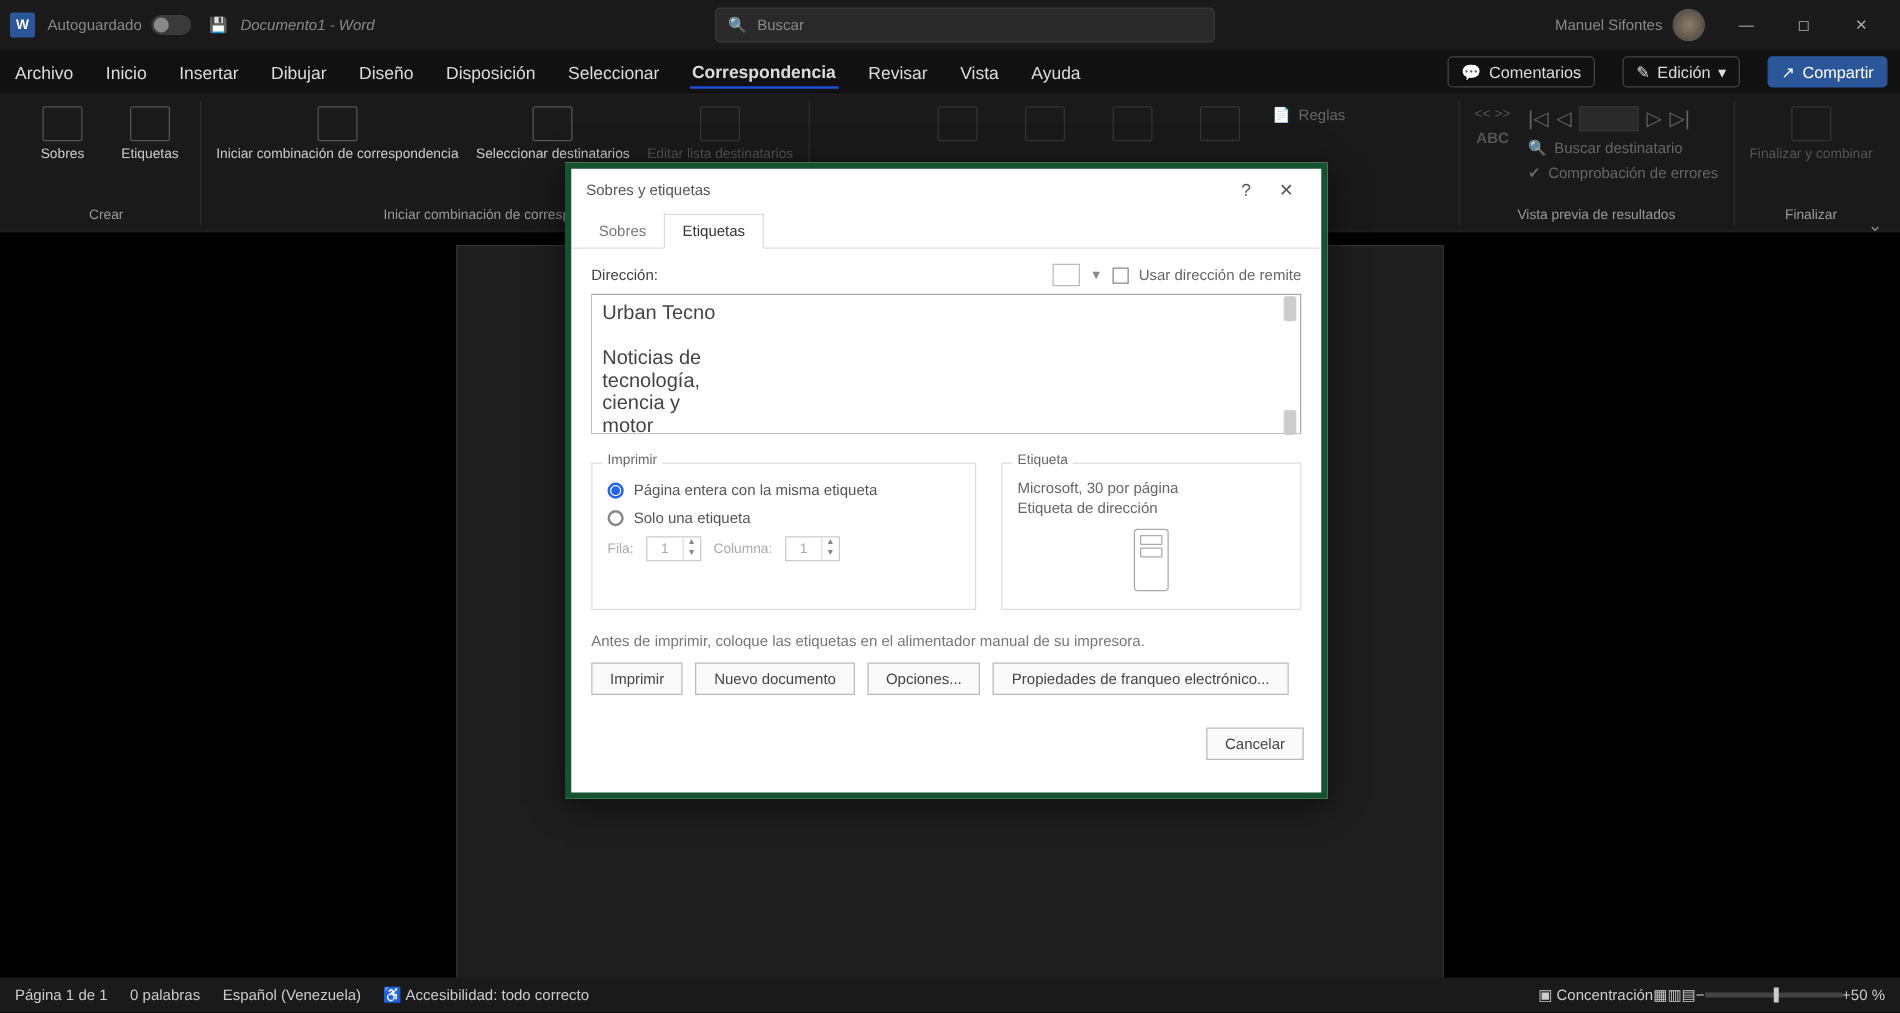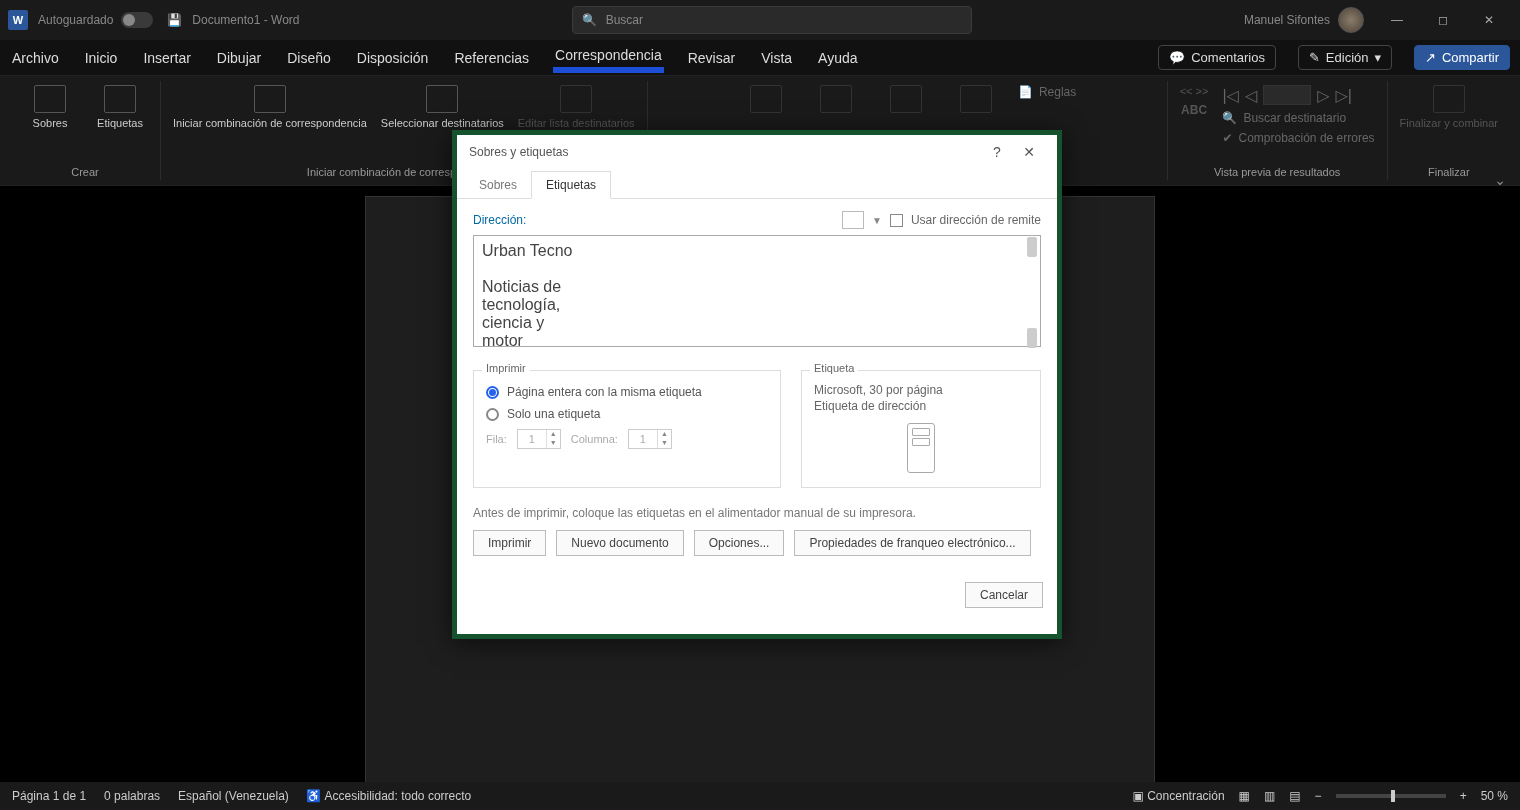--- a/index.html
+++ b/index.html
@@ -4,30 +4,30 @@
 <style>
 * { margin: 0; padding: 0; box-sizing: border-box; font-family: "Segoe UI", Arial, sans-serif; }
 body { background: #000; width: 1520px; height: 810px; overflow: hidden; color: #ccc; position: relative; }
 
 .titlebar { height: 40px; background: #1a1a1a; display: flex; align-items: center; padding: 0 8px; font-size: 12px; color: #888; }
 .titlebar .w-icon { width: 20px; height: 20px; background: #2b579a; display: flex; align-items: center; justify-content: center; color: #fff; font-weight: bold; font-size: 11px; border-radius: 2px; margin-right: 10px; }
 .titlebar .autosave { display: flex; align-items: center; gap: 8px; }
 .titlebar .toggle { width: 32px; height: 16px; background: #3a3a3a; border-radius: 8px; position: relative; }
 .titlebar .toggle::after { content: ""; position: absolute; left: 2px; top: 2px; width: 12px; height: 12px; background: #888; border-radius: 50%; }
 .titlebar .saveicon { margin-left: 14px; color: #888; }
-.titlebar .doc { margin-left: 10px; }
+.titlebar .doc { margin-left: 10px; font-style: italic; }
 .titlebar .search { margin-left: auto; margin-right: auto; width: 400px; height: 28px; background: #2a2a2a; border: 1px solid #3a3a3a; border-radius: 4px; display: flex; align-items: center; padding: 0 10px; gap: 8px; color: #888; }
 .titlebar .user { display: flex; align-items: center; gap: 8px; margin-right: 10px; text-align: right; }
 .titlebar .avatar { width: 26px; height: 26px; border-radius: 50%; background: radial-gradient(circle, #8a7c6a, #4a4238); border: 1px solid #555; }
 .titlebar .winbtns { display: flex; gap: 0; }
 .titlebar .winbtn { width: 46px; height: 32px; display: flex; align-items: center; justify-content: center; color: #aaa; }
 
 .tabrow { height: 36px; background: #111; border-bottom: 1px solid #222; display: flex; align-items: center; padding: 0 10px; gap: 22px; font-size: 14px; color: #ddd; }
 .tabrow .tab { padding: 4px 2px; cursor: pointer; }
-.tabrow .tab.active { border-bottom: 6px solid #1d4ed8; font-weight: 400; }
+.tabrow .tab.active { border-bottom: 2px solid #1d4ed8; font-weight: 700; }
 .tabrow .spacer { flex: 1; }
 .tabrow .pill { display: flex; align-items: center; gap: 6px; border: 1px solid #444; border-radius: 4px; padding: 4px 10px; font-size: 13px; }
 .tabrow .pill.share { background: #2b579a; border-color: #2b579a; color: #fff; }
 
 .ribbon { height: 110px; background: #1a1a1a; display: flex; align-items: stretch; padding: 5px 10px; gap: 0; border-bottom: 1px solid #222; }
 .rgroup { display: flex; flex-direction: column; align-items: center; padding: 0 12px; border-right: 1px solid #2c2c2c; }
 .rgroup:last-child { border-right: none; }
 .rgroup .items { display: flex; gap: 14px; flex: 1; align-items: flex-start; padding-top: 4px; }
 .rgroup .glabel { font-size: 11px; color: #999; margin-top: auto; padding-bottom: 2px; }
 .ritem { display: flex; flex-direction: column; align-items: center; font-size: 11px; color: #ccc; text-align: center; min-width: 56px; gap: 2px; }
@@ -37,35 +37,35 @@
 .smallctrl { display: flex; flex-direction: column; gap: 6px; font-size: 12px; color: #666; }
 .smallctrl .row { display: flex; align-items: center; gap: 6px; }
 .smallctrl .navarrows { display: flex; align-items: center; gap: 6px; font-size: 16px; }
 .smallctrl .navbox { width: 48px; height: 20px; background: #2a2a2a; border: 1px solid #333; }
 .ribbon-expand { position: absolute; right: 14px; top: 172px; color: #888; font-size: 14px; }
 
 .docarea { position: absolute; top: 186px; left: 0; right: 0; bottom: 28px; background: #000; display: flex; justify-content: center; padding-top: 10px; }
 .page { width: 790px; height: 600px; background: #1e1e1e; border: 1px solid #333; }
 
 .statusbar { position: absolute; bottom: 0; left: 0; right: 0; height: 28px; background: #1a1a1a; display: flex; align-items: center; padding: 0 12px; font-size: 12px; color: #ccc; gap: 18px; }
-.statusbar .sbright { margin-left: auto; display: flex; align-items: center; gap: 14px; }
+.statusbar .sbright { margin-left: auto; display: flex; align-items: center; }
 .statusbar .zoomslider { width: 110px; height: 4px; background: #444; position: relative; }
 .statusbar .zoomslider::after { content: ""; position: absolute; left: 50%; top: -4px; width: 4px; height: 12px; background: #ccc; }
 
 
 .dialog { position: absolute; left: 452px; top: 130px; width: 610px; background: #fff; color: #333; border: 5px solid #14532d; box-shadow: 0 4px 24px rgba(0,0,0,0.6); font-size: 12px; }
 .dlg-title { height: 34px; display: flex; align-items: center; padding: 0 12px; font-size: 12px; color: #555; }
 .dlg-title .tspacer { flex: 1; }
 .dlg-title .dbtn { width: 32px; text-align: center; color: #555; font-size: 14px; cursor: pointer; }
 .dlg-tabs { display: flex; padding: 0 8px; border-bottom: 1px solid #ddd; height: 30px; align-items: flex-end; }
 .dlg-tabs .dtab { padding: 6px 14px; color: #777; cursor: pointer; }
 .dlg-tabs .dtab.active { border: 1px solid #ddd; border-bottom: 1px solid #fff; background: #fff; color: #333; position: relative; top: 1px; }
 .dlg-body { padding: 12px 16px 16px; }
 .dlg-row1 { display: flex; align-items: center; margin-bottom: 6px; }
-.dlg-row1 .lab { color: #0369a1; }
+.dlg-row1 .lab { color: #404040; }
 .dlg-row1 .rightctrl { margin-left: auto; display: flex; align-items: center; gap: 8px; color: #666; }
 .abook { width: 22px; height: 18px; border: 1px solid #bbb; }
 .carat { font-size: 10px; color: #888; }
 .cbx { width: 13px; height: 13px; border: 1px solid #888; display: inline-block; }
 .addrbox { position: relative; }
 .addrbox textarea { width: 100%; height: 112px; border: 1px solid #aaa; resize: none; padding: 6px 8px; font-size: 16px; font-family: inherit; color: #444; }
 .addrbox .scrollfake { position: absolute; right: 2px; top: 2px; bottom: 2px; width: 14px; display: flex; flex-direction: column; justify-content: space-between; align-items: center; }
 .addrbox .thumb { width: 10px; height: 20px; background: #ccc; border-radius: 2px; }
 .midrow { display: flex; gap: 20px; margin-top: 20px; }
 .fset { border: 1px solid #ddd; padding: 10px 12px 14px; position: relative; }
@@ -116,21 +116,21 @@
   </div>
 </div>
 
 <div class="tabrow">
   <div class="tab">Archivo</div>
   <div class="tab">Inicio</div>
   <div class="tab">Insertar</div>
   <div class="tab">Dibujar</div>
   <div class="tab">Diseño</div>
   <div class="tab">Disposición</div>
-  <div class="tab">Referencias</div>
+  <div class="tab">Seleccionar</div>
   <div class="tab active">Correspondencia</div>
   <div class="tab">Revisar</div>
   <div class="tab">Vista</div>
   <div class="tab">Ayuda</div>
   <div class="spacer"></div>
   <div class="pill">
     <span>💬</span>
     <span>Comentarios</span>
   </div>
   <div class="pill">

